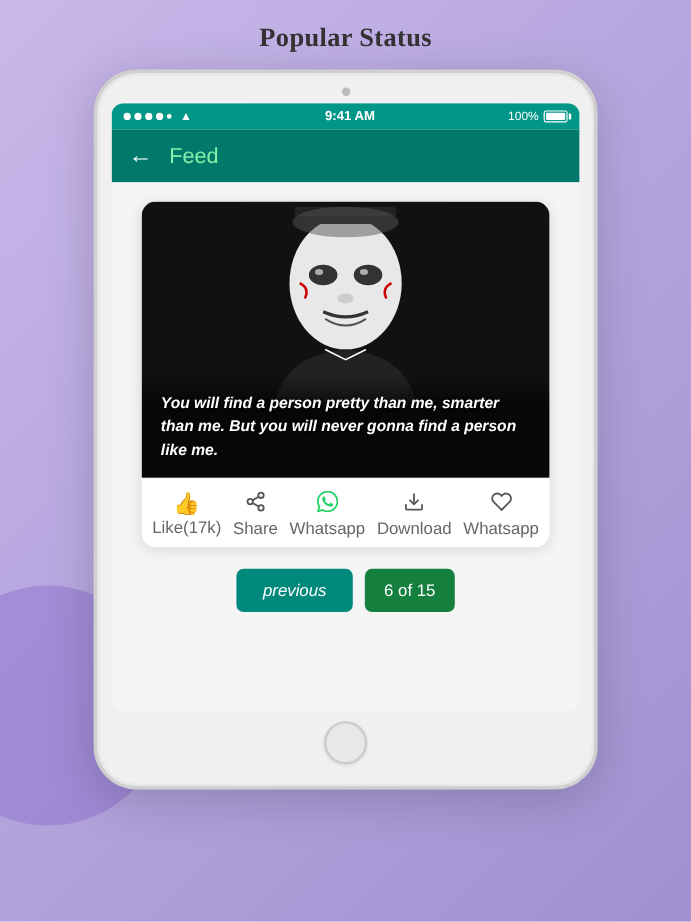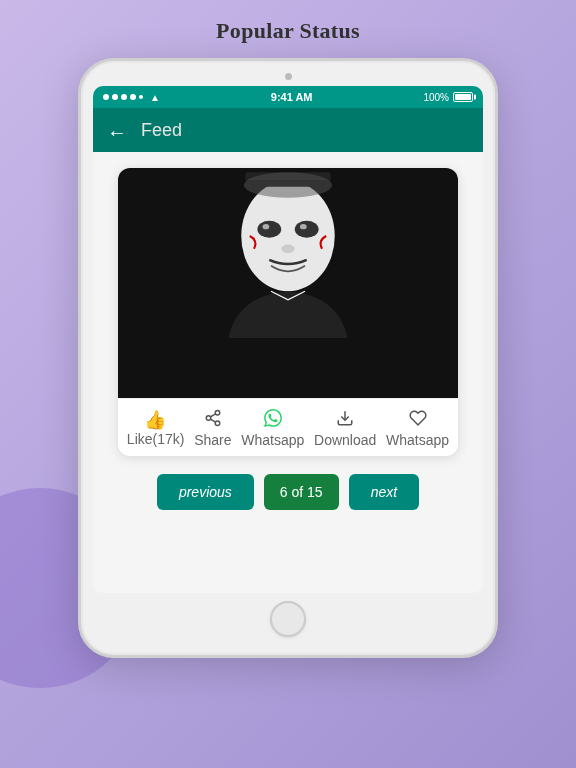--- a/index.html
+++ b/index.html
@@ -150,21 +150,21 @@
       gap: 14px;
       flex-shrink: 0;
     }
     .back-arrow {
       color: white;
       font-size: 20px;
       cursor: pointer;
       line-height: 1;
     }
     .toolbar-title {
-      color: #e5e5e5;
+      color: #86efac;
       font-size: 18px;
       font-weight: 500;
     }
 
     
     .content {
       flex: 1;
       background: #f5f5f5;
       display: flex;
       flex-direction: column;
@@ -338,20 +338,23 @@
             <rect x="50" y="5" width="100" height="12" rx="3" fill="#222"></rect>
             <rect x="35" y="14" width="130" height="8" rx="2" fill="#111"></rect>
 
             <ellipse cx="100" cy="20" rx="52" ry="15" fill="#555" opacity="0.5"></ellipse>
 
             <path d="M30 200 Q40 150 100 145 Q160 150 170 200" fill="#222"></path>
 
             <path d="M80 145 L100 155 L120 145" stroke="white" stroke-width="1.5" fill="none"></path>
           </svg>
 
+          <div class="quote-text-overlay">
+            <div class="quote-text">You will find a person pretty than me, smarter than me. But you will never gonna find a person like me.</div>
+          </div>
         </div>
 
         <div class="action-bar">
           <div class="action-item">
             <span class="action-icon">👍</span>
             <span class="action-label">Like(17k)</span>
           </div>
           <div class="action-item">
             <span class="action-icon">
               <svg width="18" height="18" viewBox="0 0 24 24" fill="none" stroke="#555" stroke-width="2">
@@ -389,20 +392,19 @@
               </svg>
             </span>
             <span class="action-label">Whatsapp</span>
           </div>
         </div>
       </div>
 
       <div class="pagination">
         <button class="page-btn">previous</button>
         <div class="page-indicator">6 of 15</div>
-        <button class="page-btn">next</button>
       </div>
 
     </div>
   </div>
 
   <div class="home-button"></div>
 </div>
 
 </body></html>

